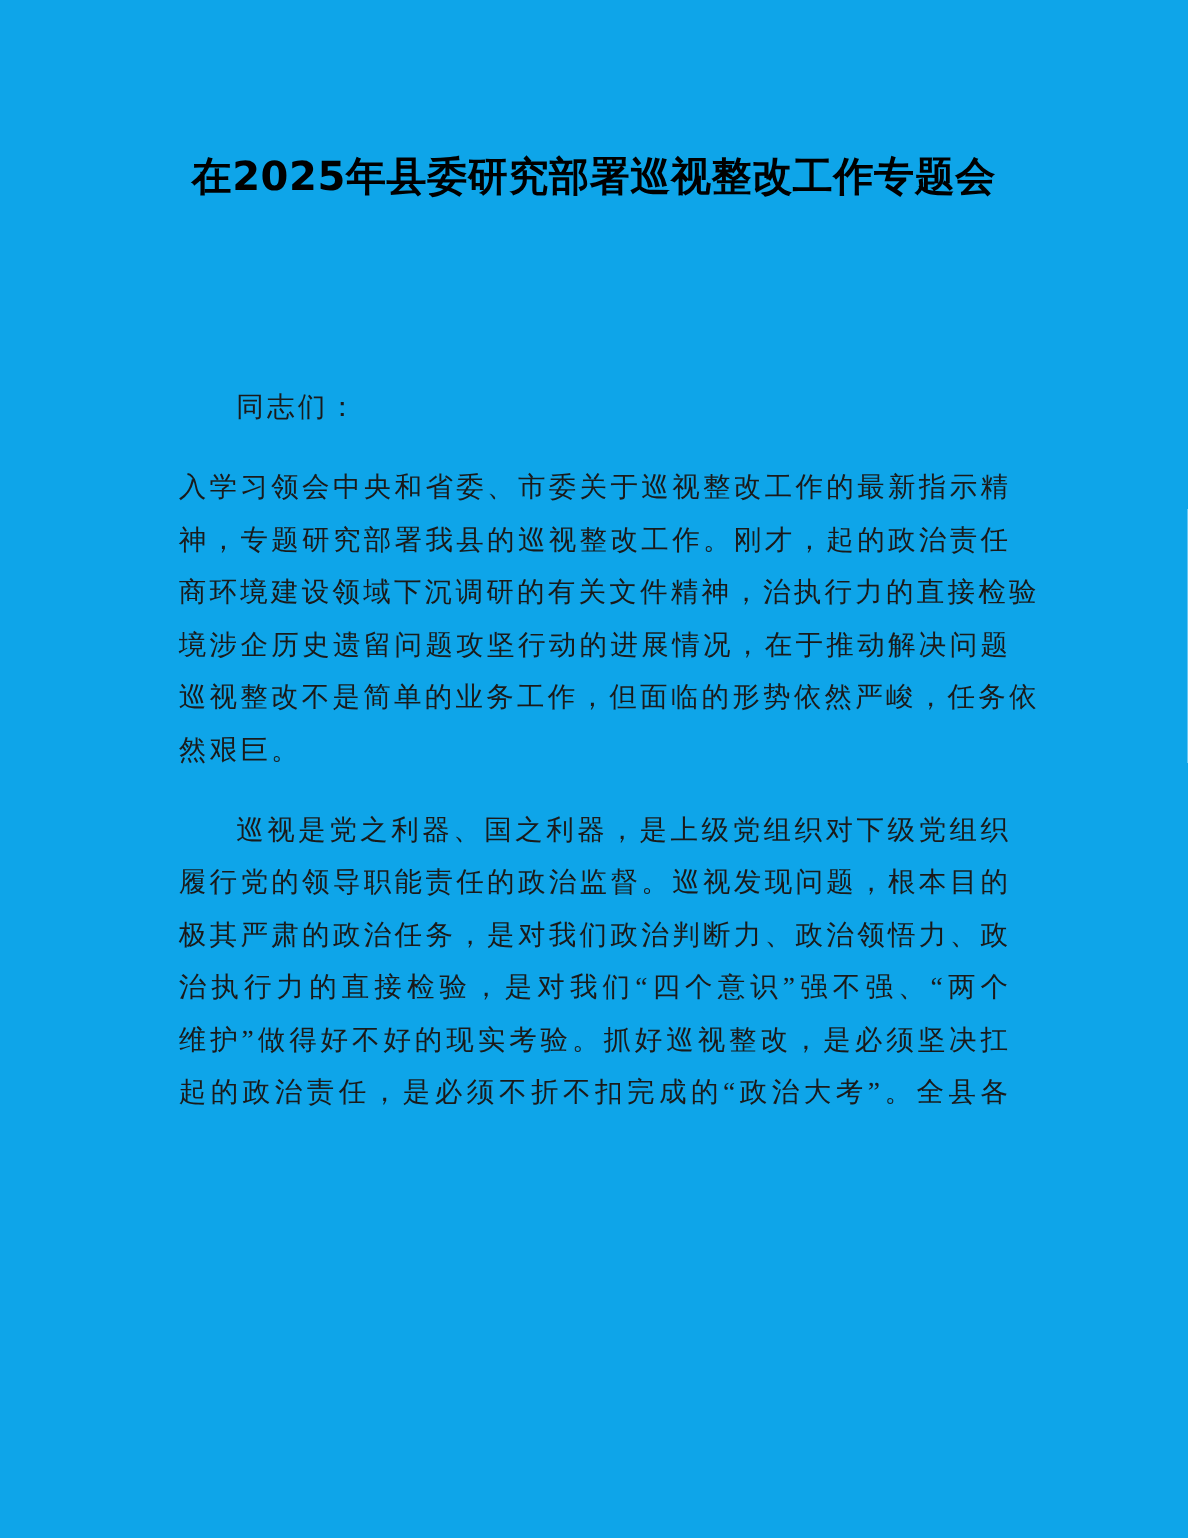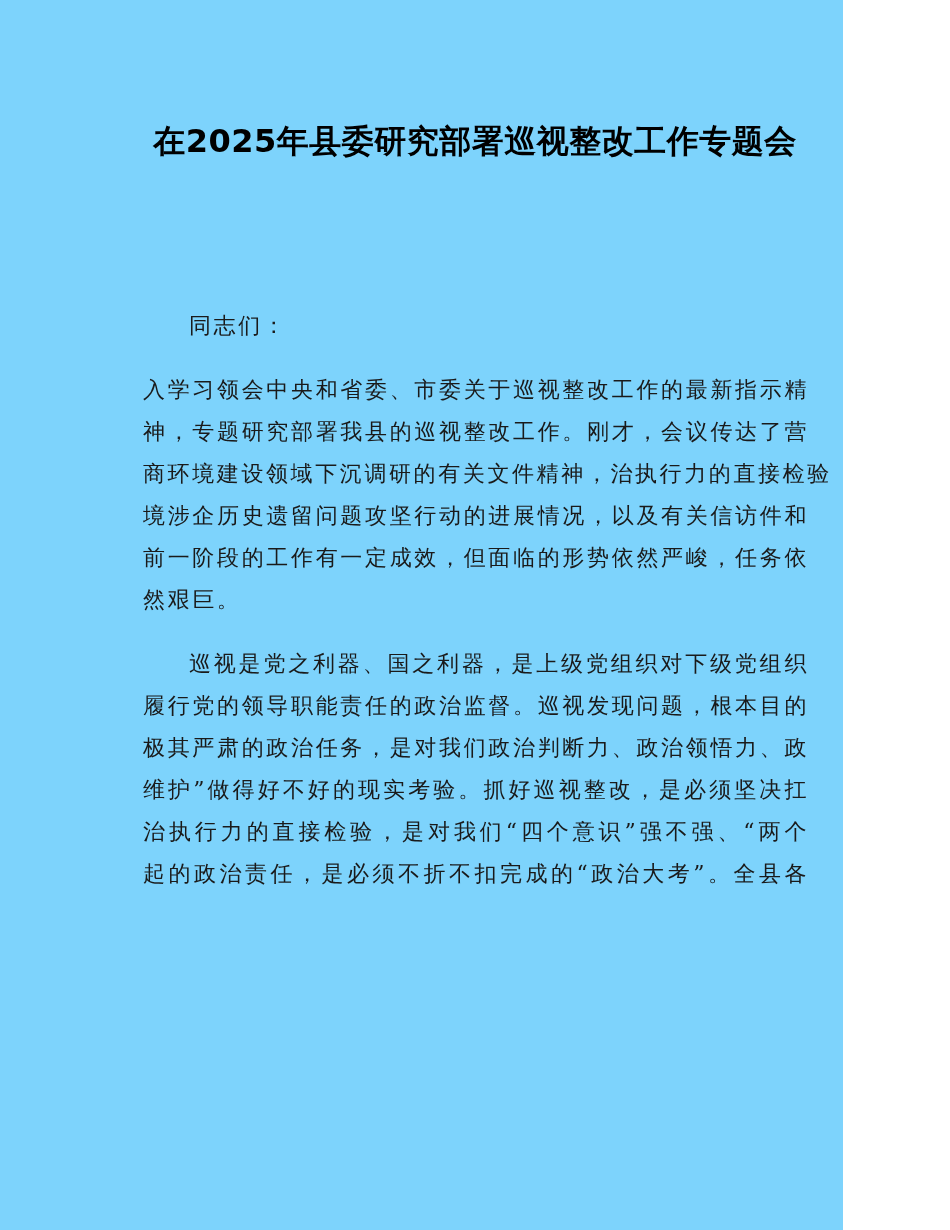--- a/index.html
+++ b/index.html
@@ -12,43 +12,44 @@
       height: 1230px;
       position: relative;
       overflow: hidden;
       font-family: "DejaVu Serif", "Liberation Serif", serif;
       color: #111111;
     }
     .page {
       position: absolute;
       left: 0;
       top: 0;
-      width: 843px;
+      width: 950px;
       height: 1230px;
-      background: #7dd3fc;
+      background: #0ea5e9;
     }
     .title {
       position: absolute;
       left: 140px;
       top: 116px;
       width: 670px;
       text-align: center;
       font-family: "DejaVu Sans", "Liberation Sans", sans-serif;
       font-weight: bold;
       font-size: 32px;
       line-height: 50px;
       letter-spacing: 0.5px;
       color: #000000;
     }
     .title .line { display: block; white-space: nowrap; }
     .body {
       position: absolute;
       left: 143px;
       top: 305px;
       width: 666px;
+      font-family: Liberation Serif, serif;
     }
     .para {
       margin: 0;
       font-size: 22px;
       line-height: 42px;
       letter-spacing: 2.6px;
       color: #1a1a1a;
     }
     .para .line {
       display: block;
@@ -76,32 +77,32 @@
   <div class="body">
 
     <p class="para">
       <span class="line indent last">同志们：</span>
     </p>
 
     <div class="gap"></div>
 
     <p class="para">
       <span class="line">入学习领会中央和省委、市委关于巡视整改工作的最新指示精</span>
-      <span class="line">神，专题研究部署我县的巡视整改工作。刚才，会议传达了营</span>
+      <span class="line">神，专题研究部署我县的巡视整改工作。刚才，起的政治责任</span>
       <span class="line">商环境建设领域下沉调研的有关文件精神，治执行力的直接检验</span>
-      <span class="line">境涉企历史遗留问题攻坚行动的进展情况，以及有关信访件和</span>
-      <span class="line">前一阶段的工作有一定成效，但面临的形势依然严峻，任务依</span>
+      <span class="line">境涉企历史遗留问题攻坚行动的进展情况，在于推动解决问题</span>
+      <span class="line">巡视整改不是简单的业务工作，但面临的形势依然严峻，任务依</span>
       <span class="line last">然艰巨。</span>
     </p>
 
     <div class="gap"></div>
 
     <p class="para">
       <span class="line indent">巡视是党之利器、国之利器，是上级党组织对下级党组织</span>
       <span class="line">履行党的领导职能责任的政治监督。巡视发现问题，根本目的</span>
       <span class="line">极其严肃的政治任务，是对我们政治判断力、政治领悟力、政</span>
+      <span class="line">治执行力的直接检验，是对我们“四个意识”强不强、“两个</span>
       <span class="line">维护”做得好不好的现实考验。抓好巡视整改，是必须坚决扛</span>
-      <span class="line">治执行力的直接检验，是对我们“四个意识”强不强、“两个</span>
       <span class="line">起的政治责任，是必须不折不扣完成的“政治大考”。全县各</span>
     </p>
 
   </div>
 </div>
 
 </body></html>

